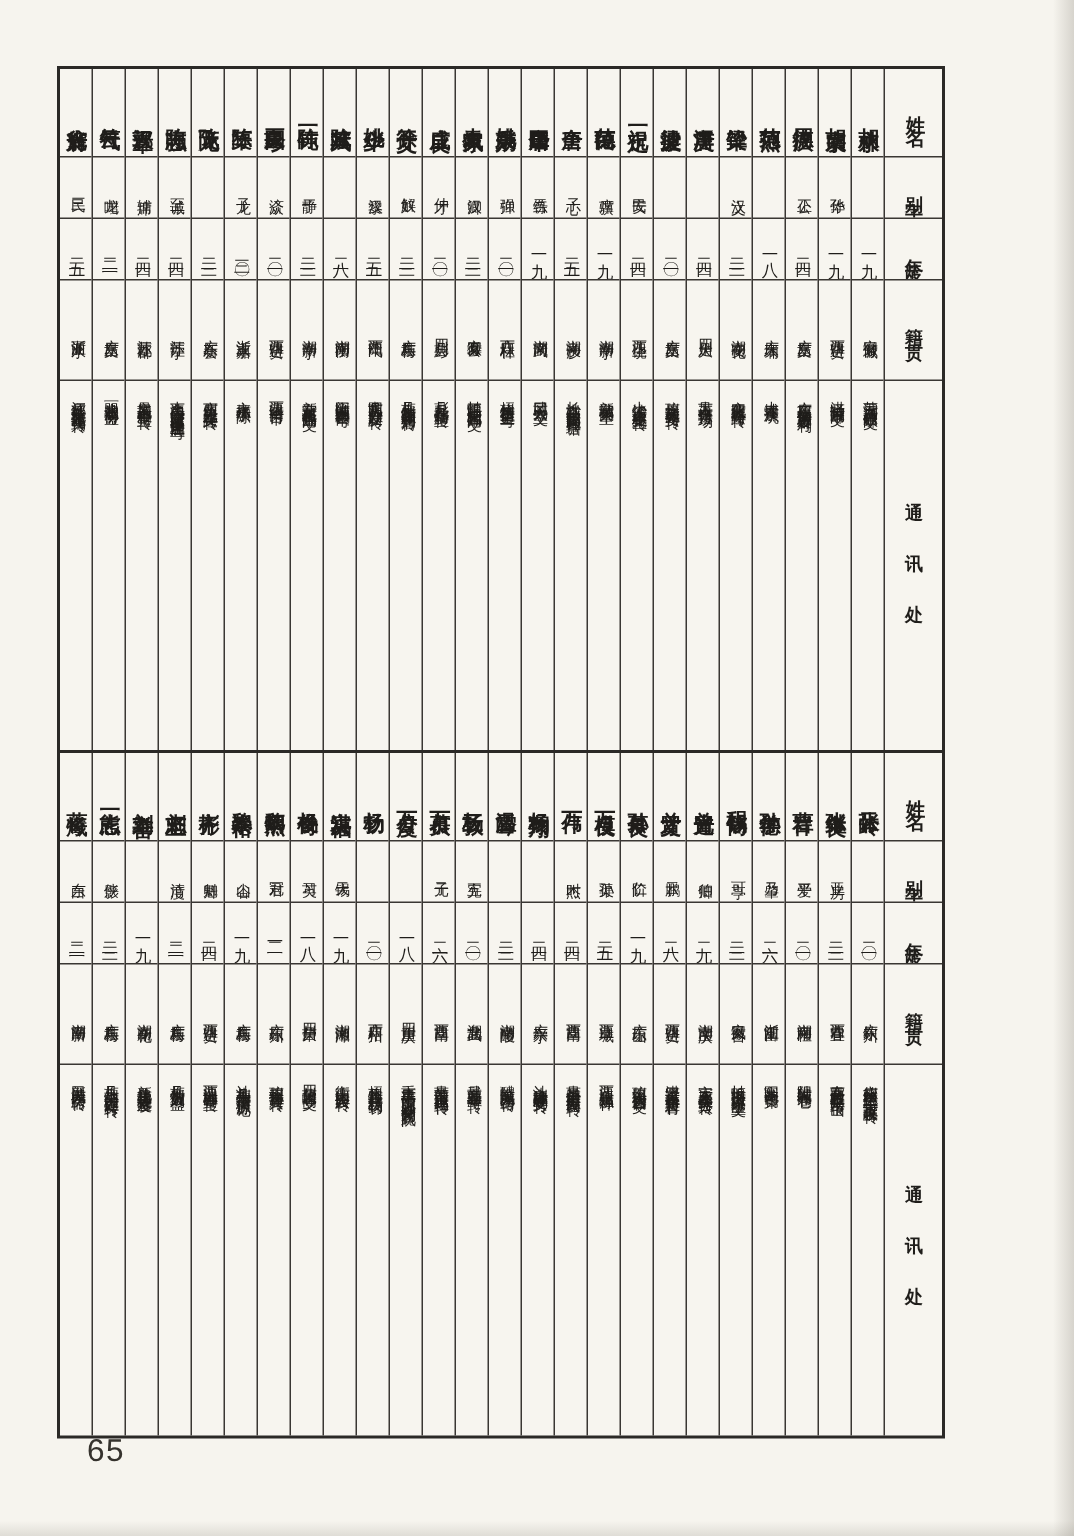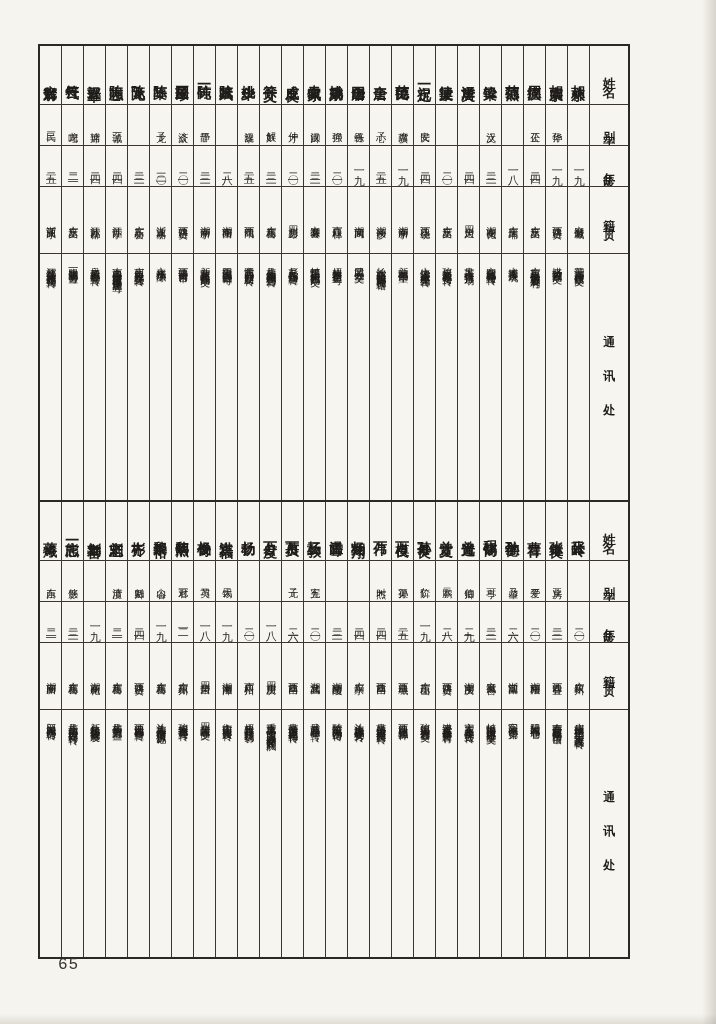--- a/index.html
+++ b/index.html
@@ -49,22 +49,22 @@
   .cell.addr{height:244px;font-size:10px;letter-spacing:1px;justify-content:flex-start;padding-top:5px;border-bottom:none;}
   #table-1 .cell.addr{height:242px;}
   .header .cell{font-weight:700;font-size:13px;}
   .header .cell.name{letter-spacing:8px;}
   .header .cell.zi{font-size:12px;letter-spacing:4px;}
   .header .cell.age{font-size:12px;letter-spacing:4px;}
   .header .cell.native{font-size:12px;letter-spacing:10px;}
   .header .cell.addr{font-size:12px;letter-spacing:34px;justify-content:center;padding-top:0;}
   .page-number{
     position:absolute;left:58px;top:956px;
-    font-family:Liberation Mono, monospace;
-    font-size:16px;color:#35322d;letter-spacing:1px;
+    font-family:Liberation Sans, sans-serif;
+    font-size:21px;color:#35322d;letter-spacing:1px;
   }
 </style>
 </head>
 <body>
 
 <div class="page-shade"></div>
 
 <div class="roster" id="table-0">
   <div class="col header">
     <div class="cell name">姓名</div>

